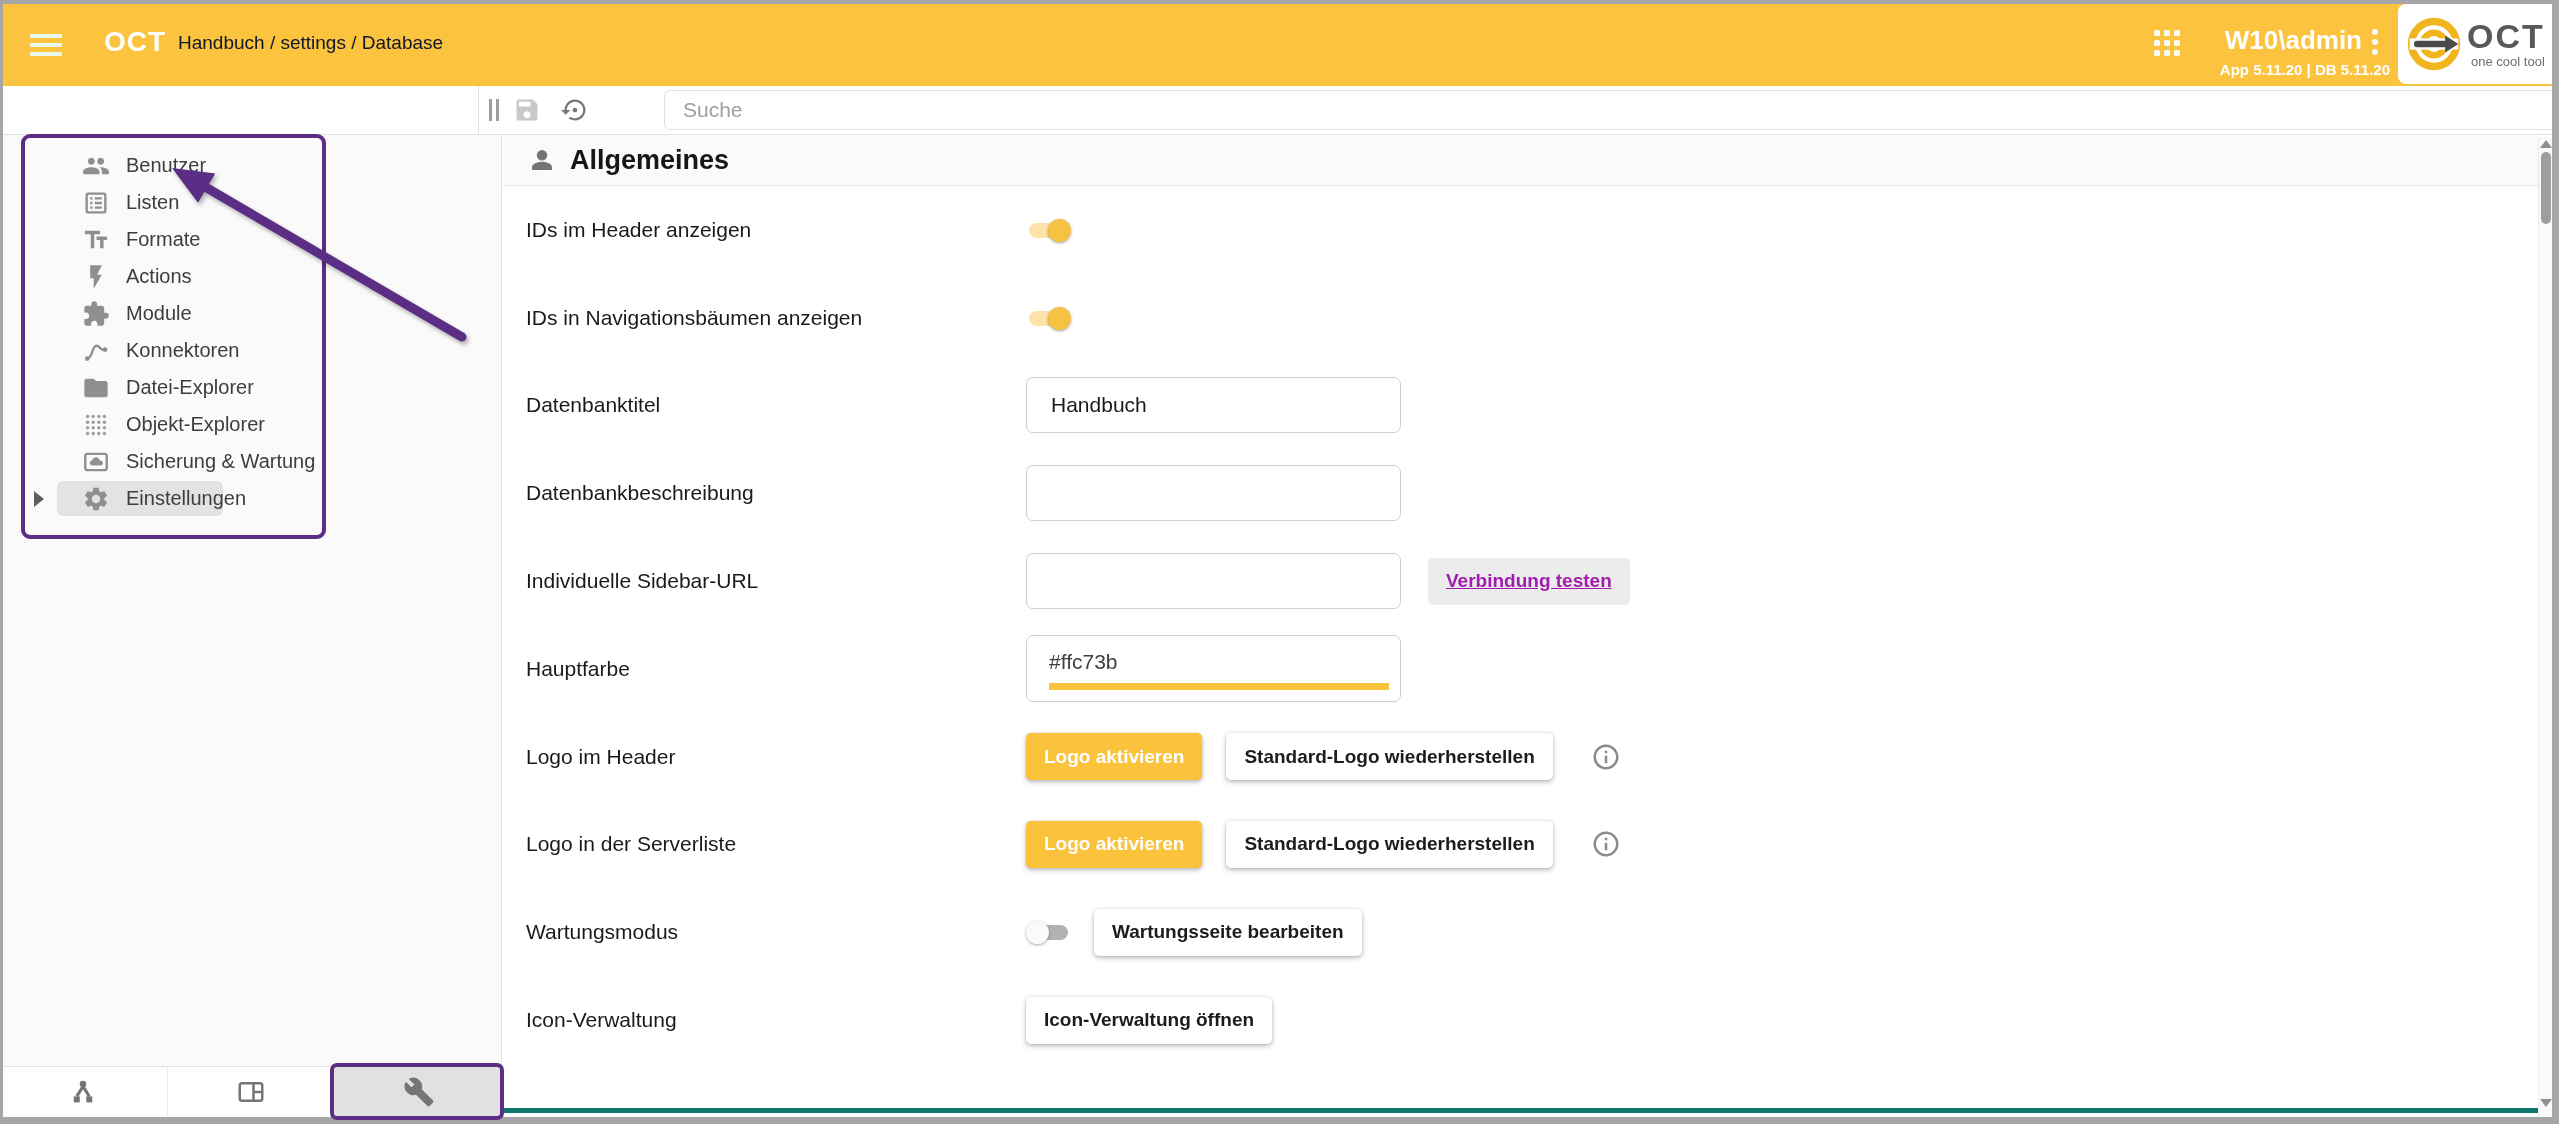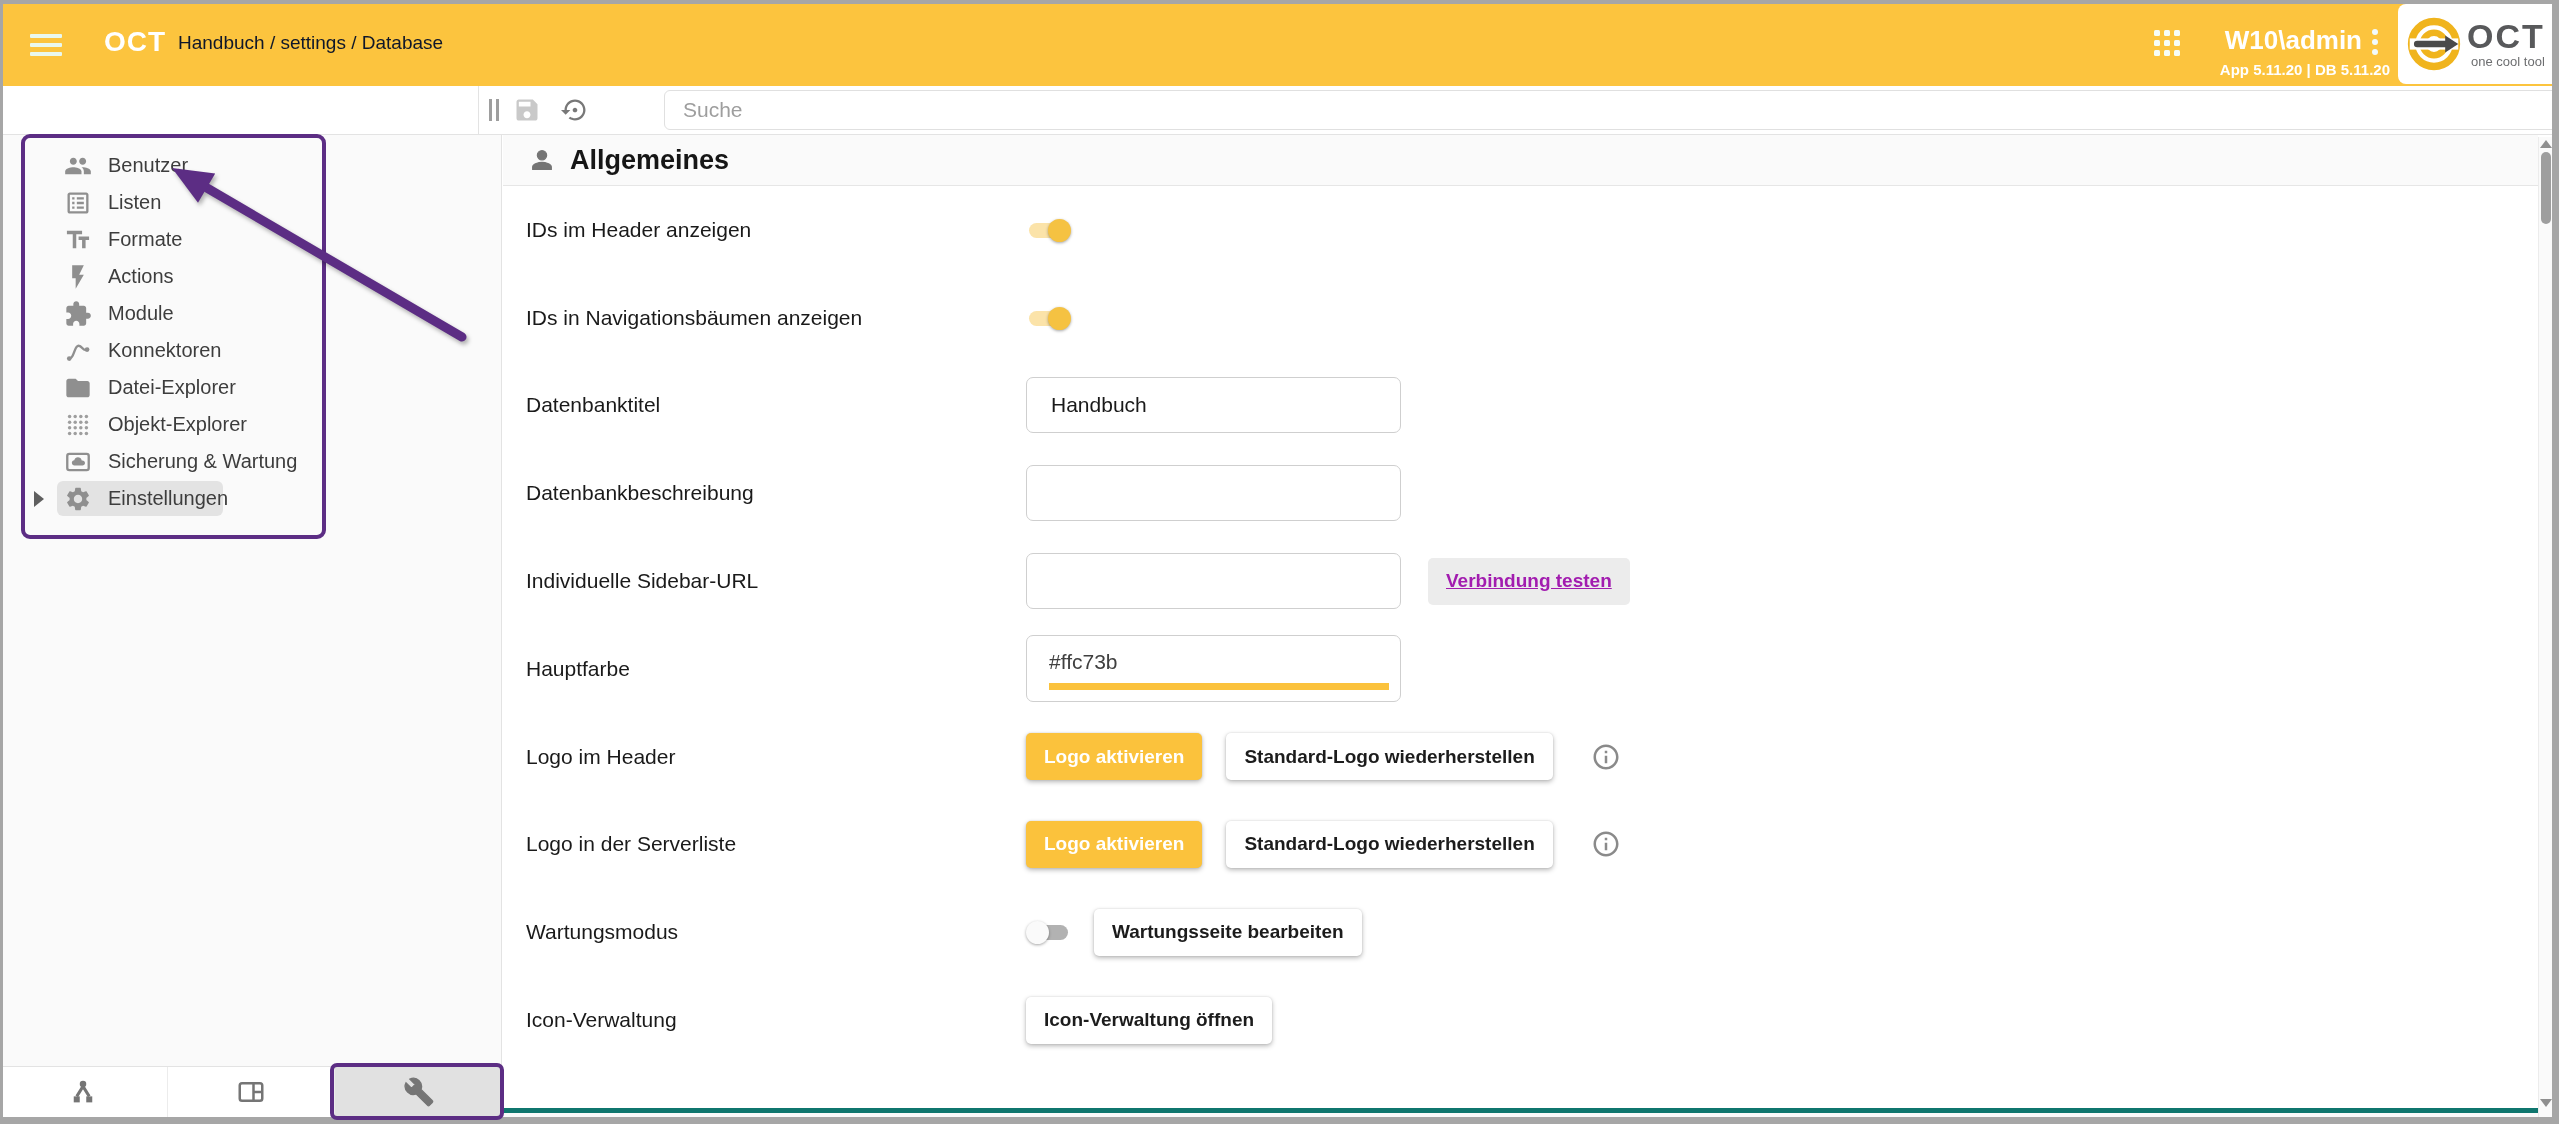--- a/index.html
+++ b/index.html
@@ -37,21 +37,21 @@
   .drag-handle { position:absolute; left:489px; top:13px; display:flex; gap:4px; cursor:grab; }
   .drag-handle i { width:3px; height:22px; background:#9e9e9e; }
   .tb-icon { position:absolute; top:10px; width:28px; height:28px; cursor:pointer; }
   .tb-icon svg { width:28px; height:28px; }
   .search-box { position:absolute; left:617px; top:4px; width:1928px; height:40px; border:1.5px solid #e0e0e0; border-radius:6px; font-size:21px; color:#5a5a5a; padding:0 18px; outline:none; background:#fff;margin-left:47px; }
   .search-box::placeholder { color:#9e9e9e; }
 
   
   .sidebar { position:absolute; left:0; top:135px; width:502px; height:931px; background:#fafafa; border-right:1px solid #e3e3e3; }
   .tree { padding-top:12px; }
-  .s-item { position:relative; height:37px; display:flex; align-items:center; padding-left:64px; cursor:pointer;text-align:center; }
+  .s-item { position:relative; height:37px; display:flex; align-items:center; padding-left:82px; cursor:pointer;text-align:center; }
   .s-icon { width:28px; height:28px; margin-right:16px; position:relative; z-index:1; }
   .s-icon svg { width:28px; height:28px; fill:#8f8f8f; }
   .s-label { font-size:20px; color:#3d3d3d; position:relative; z-index:1; }
   .s-item.selected .pill { position:absolute; left:57px; top:1px; width:166px; height:35px; background:#e3e3e3; border-radius:6px; z-index:0; }
   .expander { position:absolute; left:34px; top:345px; width:0; height:0; border-top:8px solid transparent; border-bottom:8px solid transparent; border-left:10px solid #5f5f5f; margin-top:11px; cursor:pointer; }
 
   
   .tab-bar { position:absolute; left:0; top:1066px; width:502px; height:51px; background:#fff; border-top:1px solid #e3e3e3; display:flex; z-index:5; }
   .tab { flex:1; display:flex; align-items:center; justify-content:center; border-right:1px solid #ececec; cursor:pointer; }
   .tab:last-child { border-right:none; }

